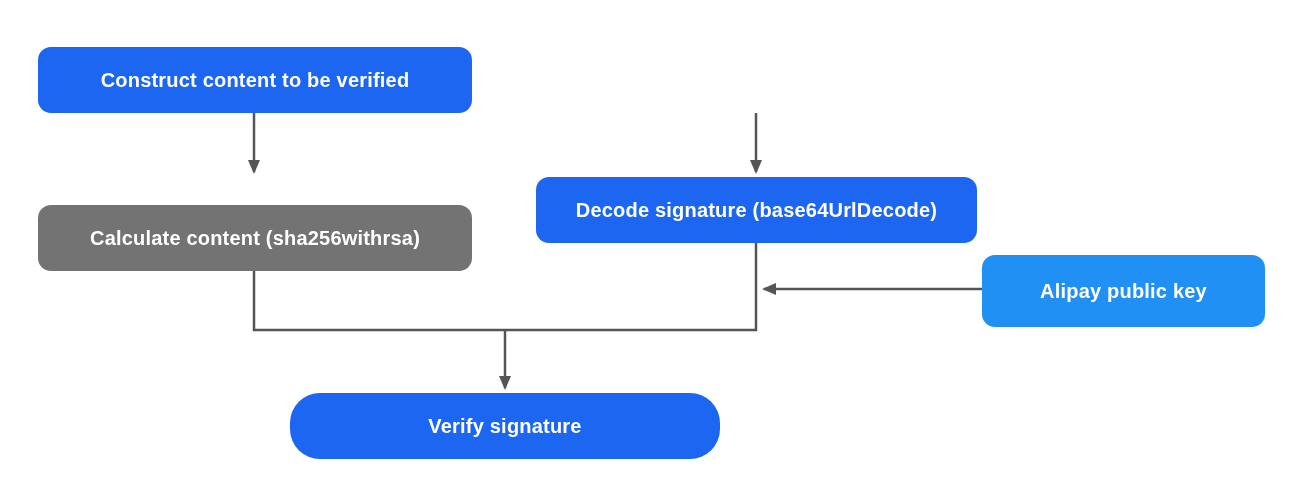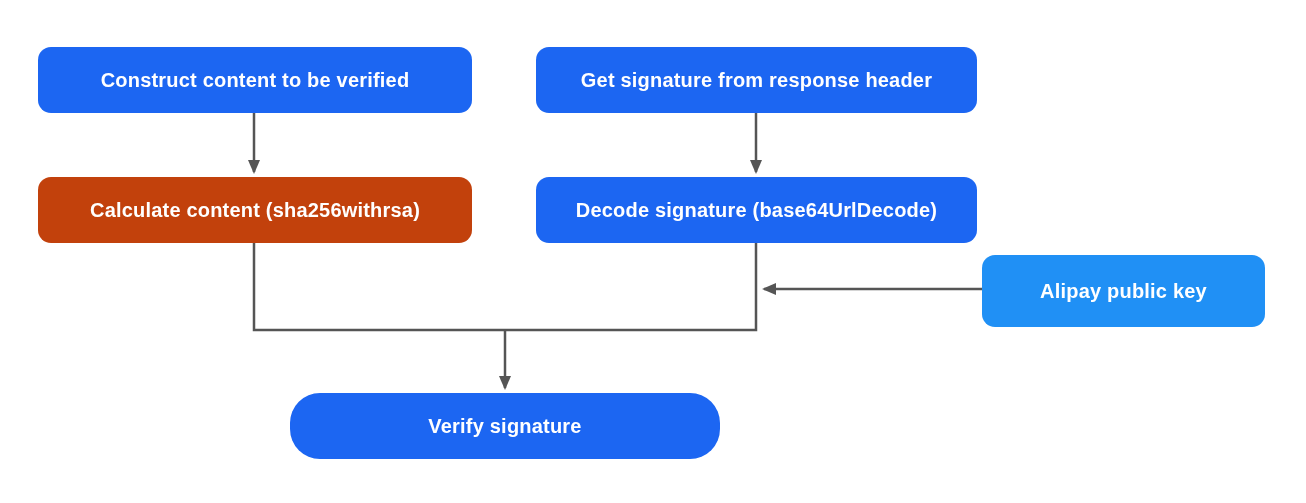--- a/index.html
+++ b/index.html
@@ -65,25 +65,22 @@
 
     <line x1="505" y1="330" x2="505" y2="388" stroke-width="2.5" marker-end="url(#arrowhead)" fill="none" stroke="#555555"></line>
 
     <line x1="982" y1="289" x2="764" y2="289" stroke-width="2.5" marker-end="url(#arrowhead)" fill="none" stroke="#555555"></line>
   </svg>
 
   <div class="node" id="node-construct" style="background-color: rgb(28, 102, 242);">
     <span class="label">Construct content to be verified</span>
   </div>
 
-  <div class="node" id="node-get-sig" style="background-color: rgb(28, 102, 242);">
-    <span class="label">Get signature from response header</span>
-  </div>
 
-  <div class="node" id="node-calculate" style="background-color: #c2410c;">
+  <div class="node" id="node-calculate" style="background-color: #737373; margin-top: 28px;">
     <span class="label">Calculate content (sha256withrsa)</span>
   </div>
 
   <div class="node" id="node-decode" style="background-color: rgb(28, 102, 242);">
     <span class="label">Decode signature (base64UrlDecode)</span>
   </div>
 
   <div class="node" id="node-alipay-key" style="background-color: rgb(32, 144, 245);">
     <span class="label">Alipay public key</span>
   </div>

